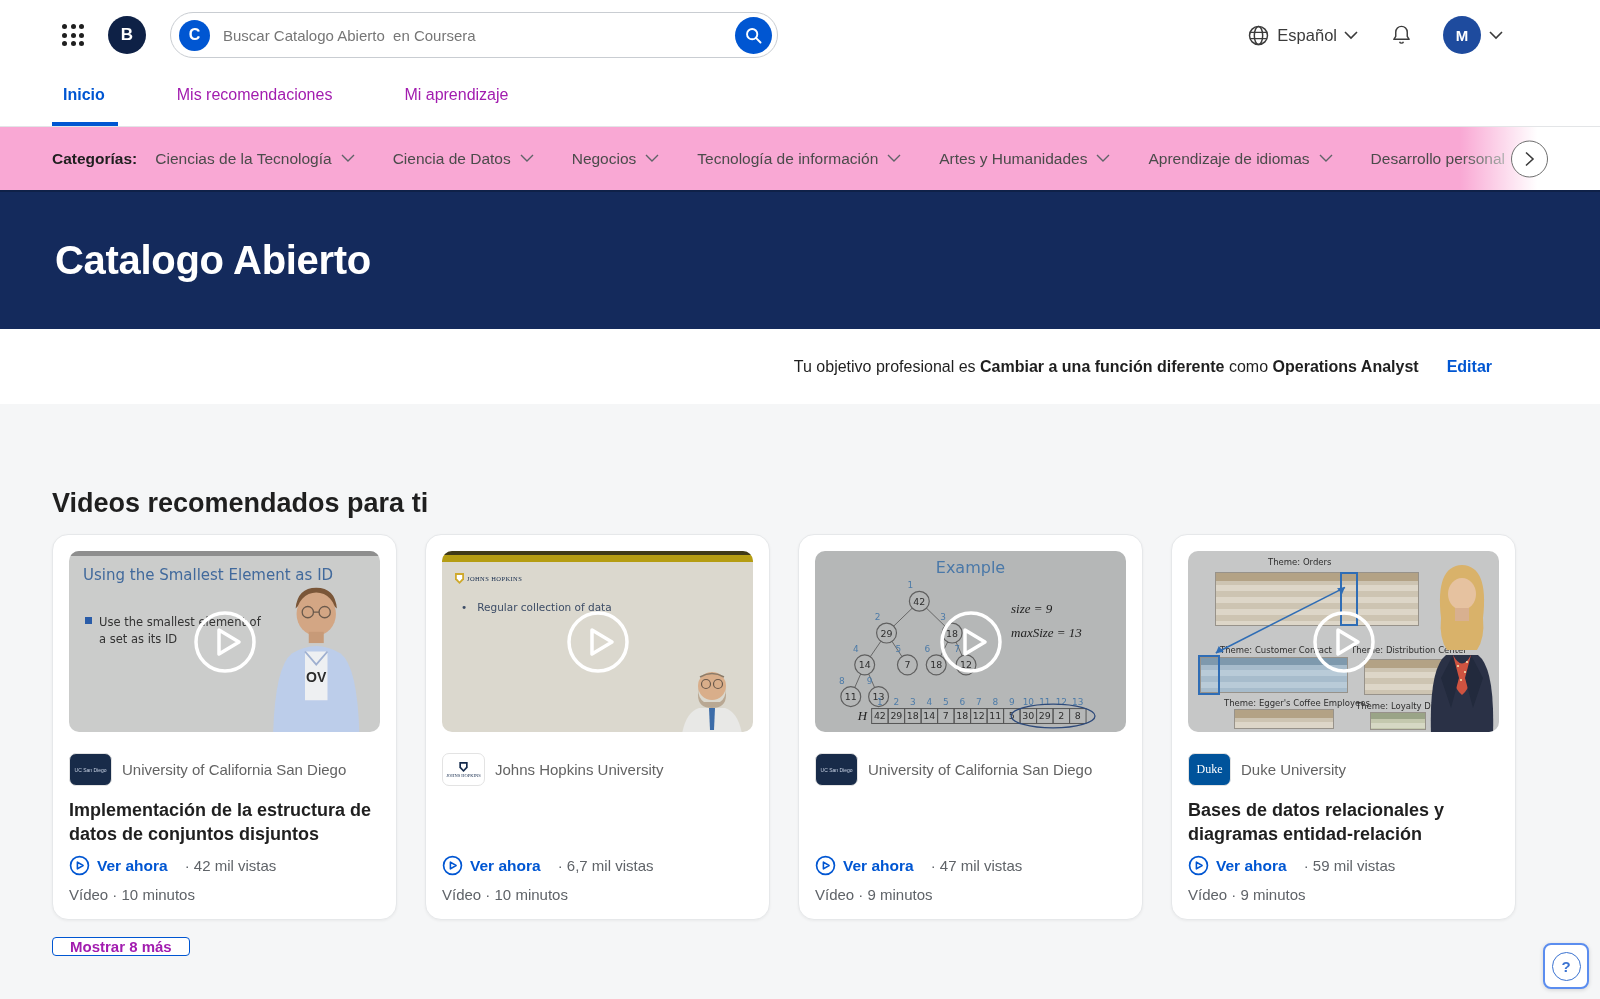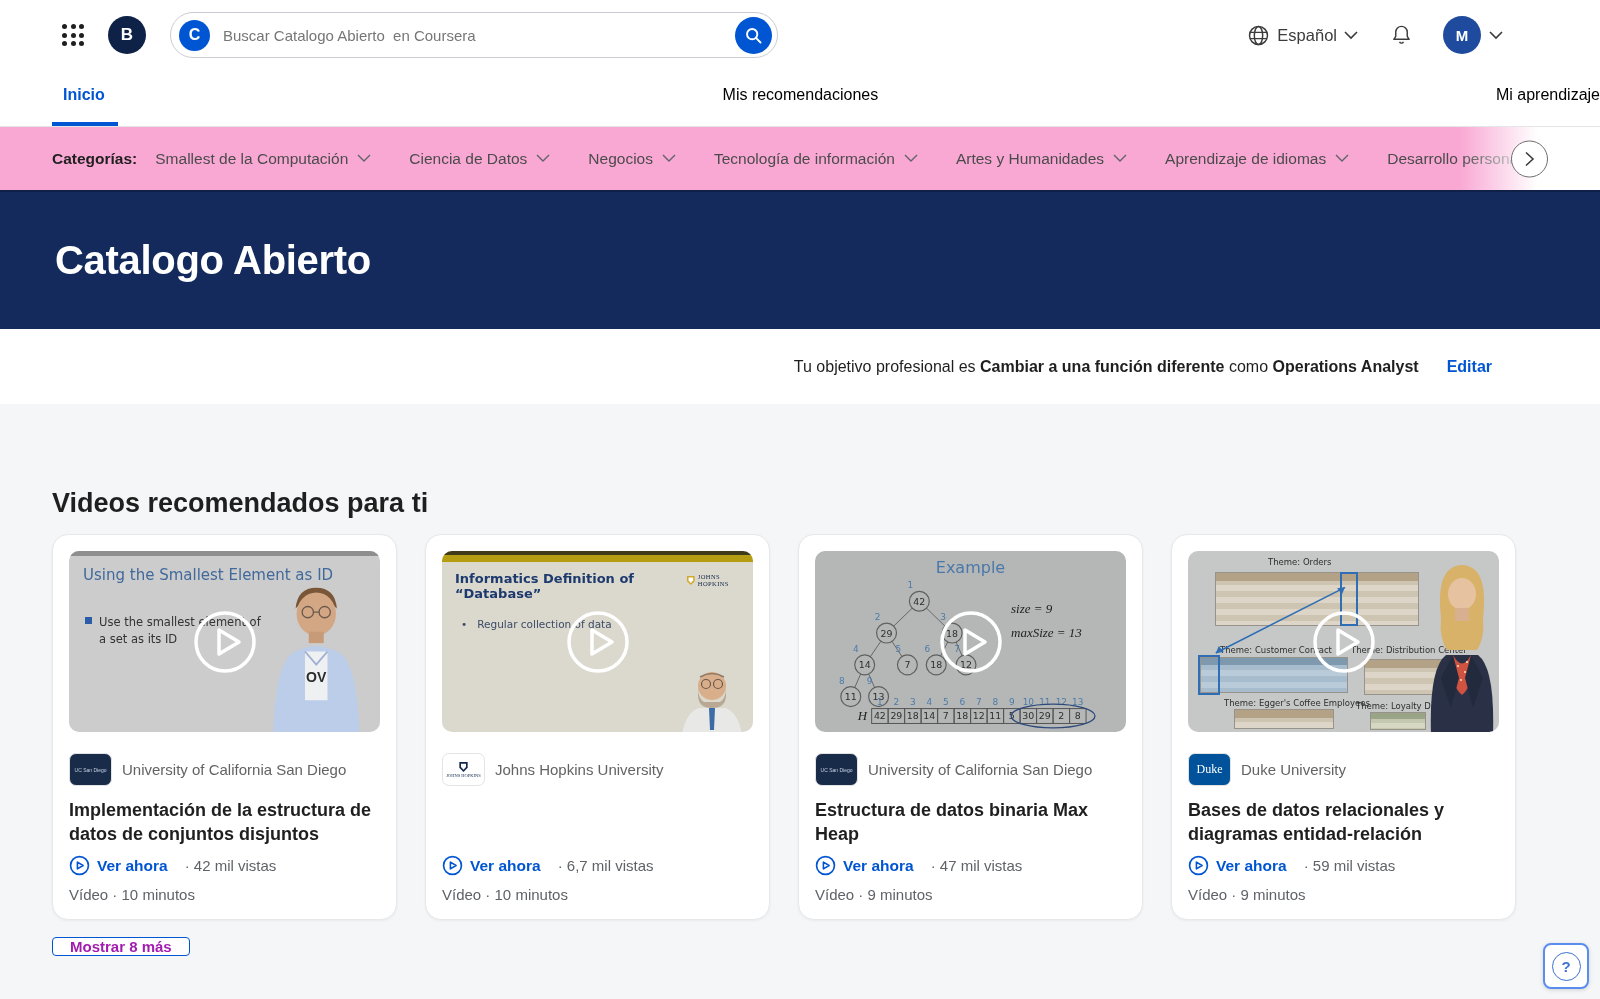--- a/index.html
+++ b/index.html
@@ -29,22 +29,22 @@
     display:flex; align-items:center; justify-content:center; flex-shrink:0; }
   .right-cluster { margin-left:auto; display:flex; align-items:center; }
   .lang-btn { display:flex; align-items:center; gap:7px; background:none; border:none; font-size:16.5px; color:#3b3b3b; padding:0; }
   .icon-btn { background:none; border:none; padding:0; display:flex; align-items:center; }
   .bell-wrap { margin-left:32px; }
   .avatar-menu { margin-left:30px; display:flex; align-items:center; gap:8px; background:none; border:none; padding:0; }
   .m-avatar { width:38px; height:38px; border-radius:50%; background:#1e4b9e; color:#fff; font-weight:bold;
     font-size:15px; display:flex; align-items:center; justify-content:center; }
 
   
-  .tabs-row { display:flex; gap:56px; padding-left:63px; height:56px; background:#fff;justify-content:space-between; }
-  .tab { position:relative; display:flex; align-items:center; font-size:16px; color:#000000;
+  .tabs-row { display:flex; gap:72px; padding-left:63px; height:56px; background:#fff; }
+  .tab { position:relative; display:flex; align-items:center; font-size:16px; color:#a21caf;
     background:none; border:none; padding:0 0 6px 0; }
   .tab.active { color:#0056d2; font-weight:bold; }
   .tab.active::after { content:""; position:absolute; left:-11px; right:-13px; bottom:0; height:4px; background:#0056d2; }
 
   
   .cat-bar { position:relative; display:flex; align-items:center; height:64px; background:#f9a8d4;
     border-top:1px solid #e3e5e7; padding-left:52px; overflow:hidden; white-space:nowrap; }
   .cat-label { font-weight:bold; font-size:15.5px; color:#1f1f1f; margin-right:18px; }
   .cat-item { display:flex; align-items:center; gap:9px; border:none; background:none;
     font-size:15.5px; color:#4b4b4b; margin-right:38px; padding:0; }
@@ -197,21 +197,21 @@
     <button class="tab active">Inicio</button>
     <button class="tab">Mis recomendaciones</button>
     <button class="tab">Mi aprendizaje</button>
   </nav>
 </header>
 
 <div class="cat-bar">
   <span class="cat-label">Categorías:</span>
   <div style="display:flex;align-items:center;">
       <button class="cat-item">
-        <span>Smallest de la Computación</span>
+        <span>Ciencias de la Tecnología</span>
         <svg width="14" height="9" viewBox="0 0 14 9" fill="none">
           <path d="M1 1l6 6 6-6" stroke="currentColor" stroke-width="1.4"></path>
         </svg>
       </button>
       <button class="cat-item">
         <span>Ciencia de Datos</span>
         <svg width="14" height="9" viewBox="0 0 14 9" fill="none">
           <path d="M1 1l6 6 6-6" stroke="currentColor" stroke-width="1.4"></path>
         </svg>
       </button>
@@ -321,21 +321,20 @@
       </div>
       <div class="meta">Vídeo · 10 minutos</div>
     </article>
 
     <article class="card">
       <div class="thumb">
         <div class="slide2">
           <div class="s2-top"></div>
             <div class="s2-bar"></div>
           <div class="s2-head">
-            <span class="s2-title">Informatics Definition of “Database”</span>
             <span class="jh-mini">
               <svg width="9" height="11" viewBox="0 0 10 12">
                   <path d="M0 0h10v7L5 12 0 7Z" fill="#cfa92c"></path>
                   <path d="M2 2h6v4L5 9.2 2 6Z" fill="#fff"></path>
                 </svg>
               <span>JOHNS HOPKINS</span>
             </span>
           </div>
           <div class="s2-bullet"><span>Regular collection of data</span></div>
           <svg class="person2" viewBox="0 0 76 66">
@@ -469,21 +468,20 @@
             <path d="M26 20l20 12-20 12z" stroke="#fff" stroke-width="3.5" stroke-linejoin="round"></path>
           </svg>
         </div>
       </div>
       <div class="partner">
         <div class="p-logo ucsd">
             <span>UC San Diego</span>
           </div>
         <span class="p-name">University of California San Diego</span>
       </div>
-      <h3 class="card-title">Estructura de datos binaria Max Heap</h3>
       <div class="cta-row">
         <button class="cta">
           <svg width="21" height="21" viewBox="0 0 20 20" fill="none">
             <circle cx="10" cy="10" r="8.5" stroke="#0056d2" stroke-width="1.6"></circle>
             <path d="M8 6.8l5.4 3.2L8 13.2z" stroke="#0056d2" stroke-width="1.5" stroke-linejoin="round"></path>
           </svg>
           <span>Ver ahora</span>
         </button>
         <span class="views">· 47 mil vistas</span>
       </div>

